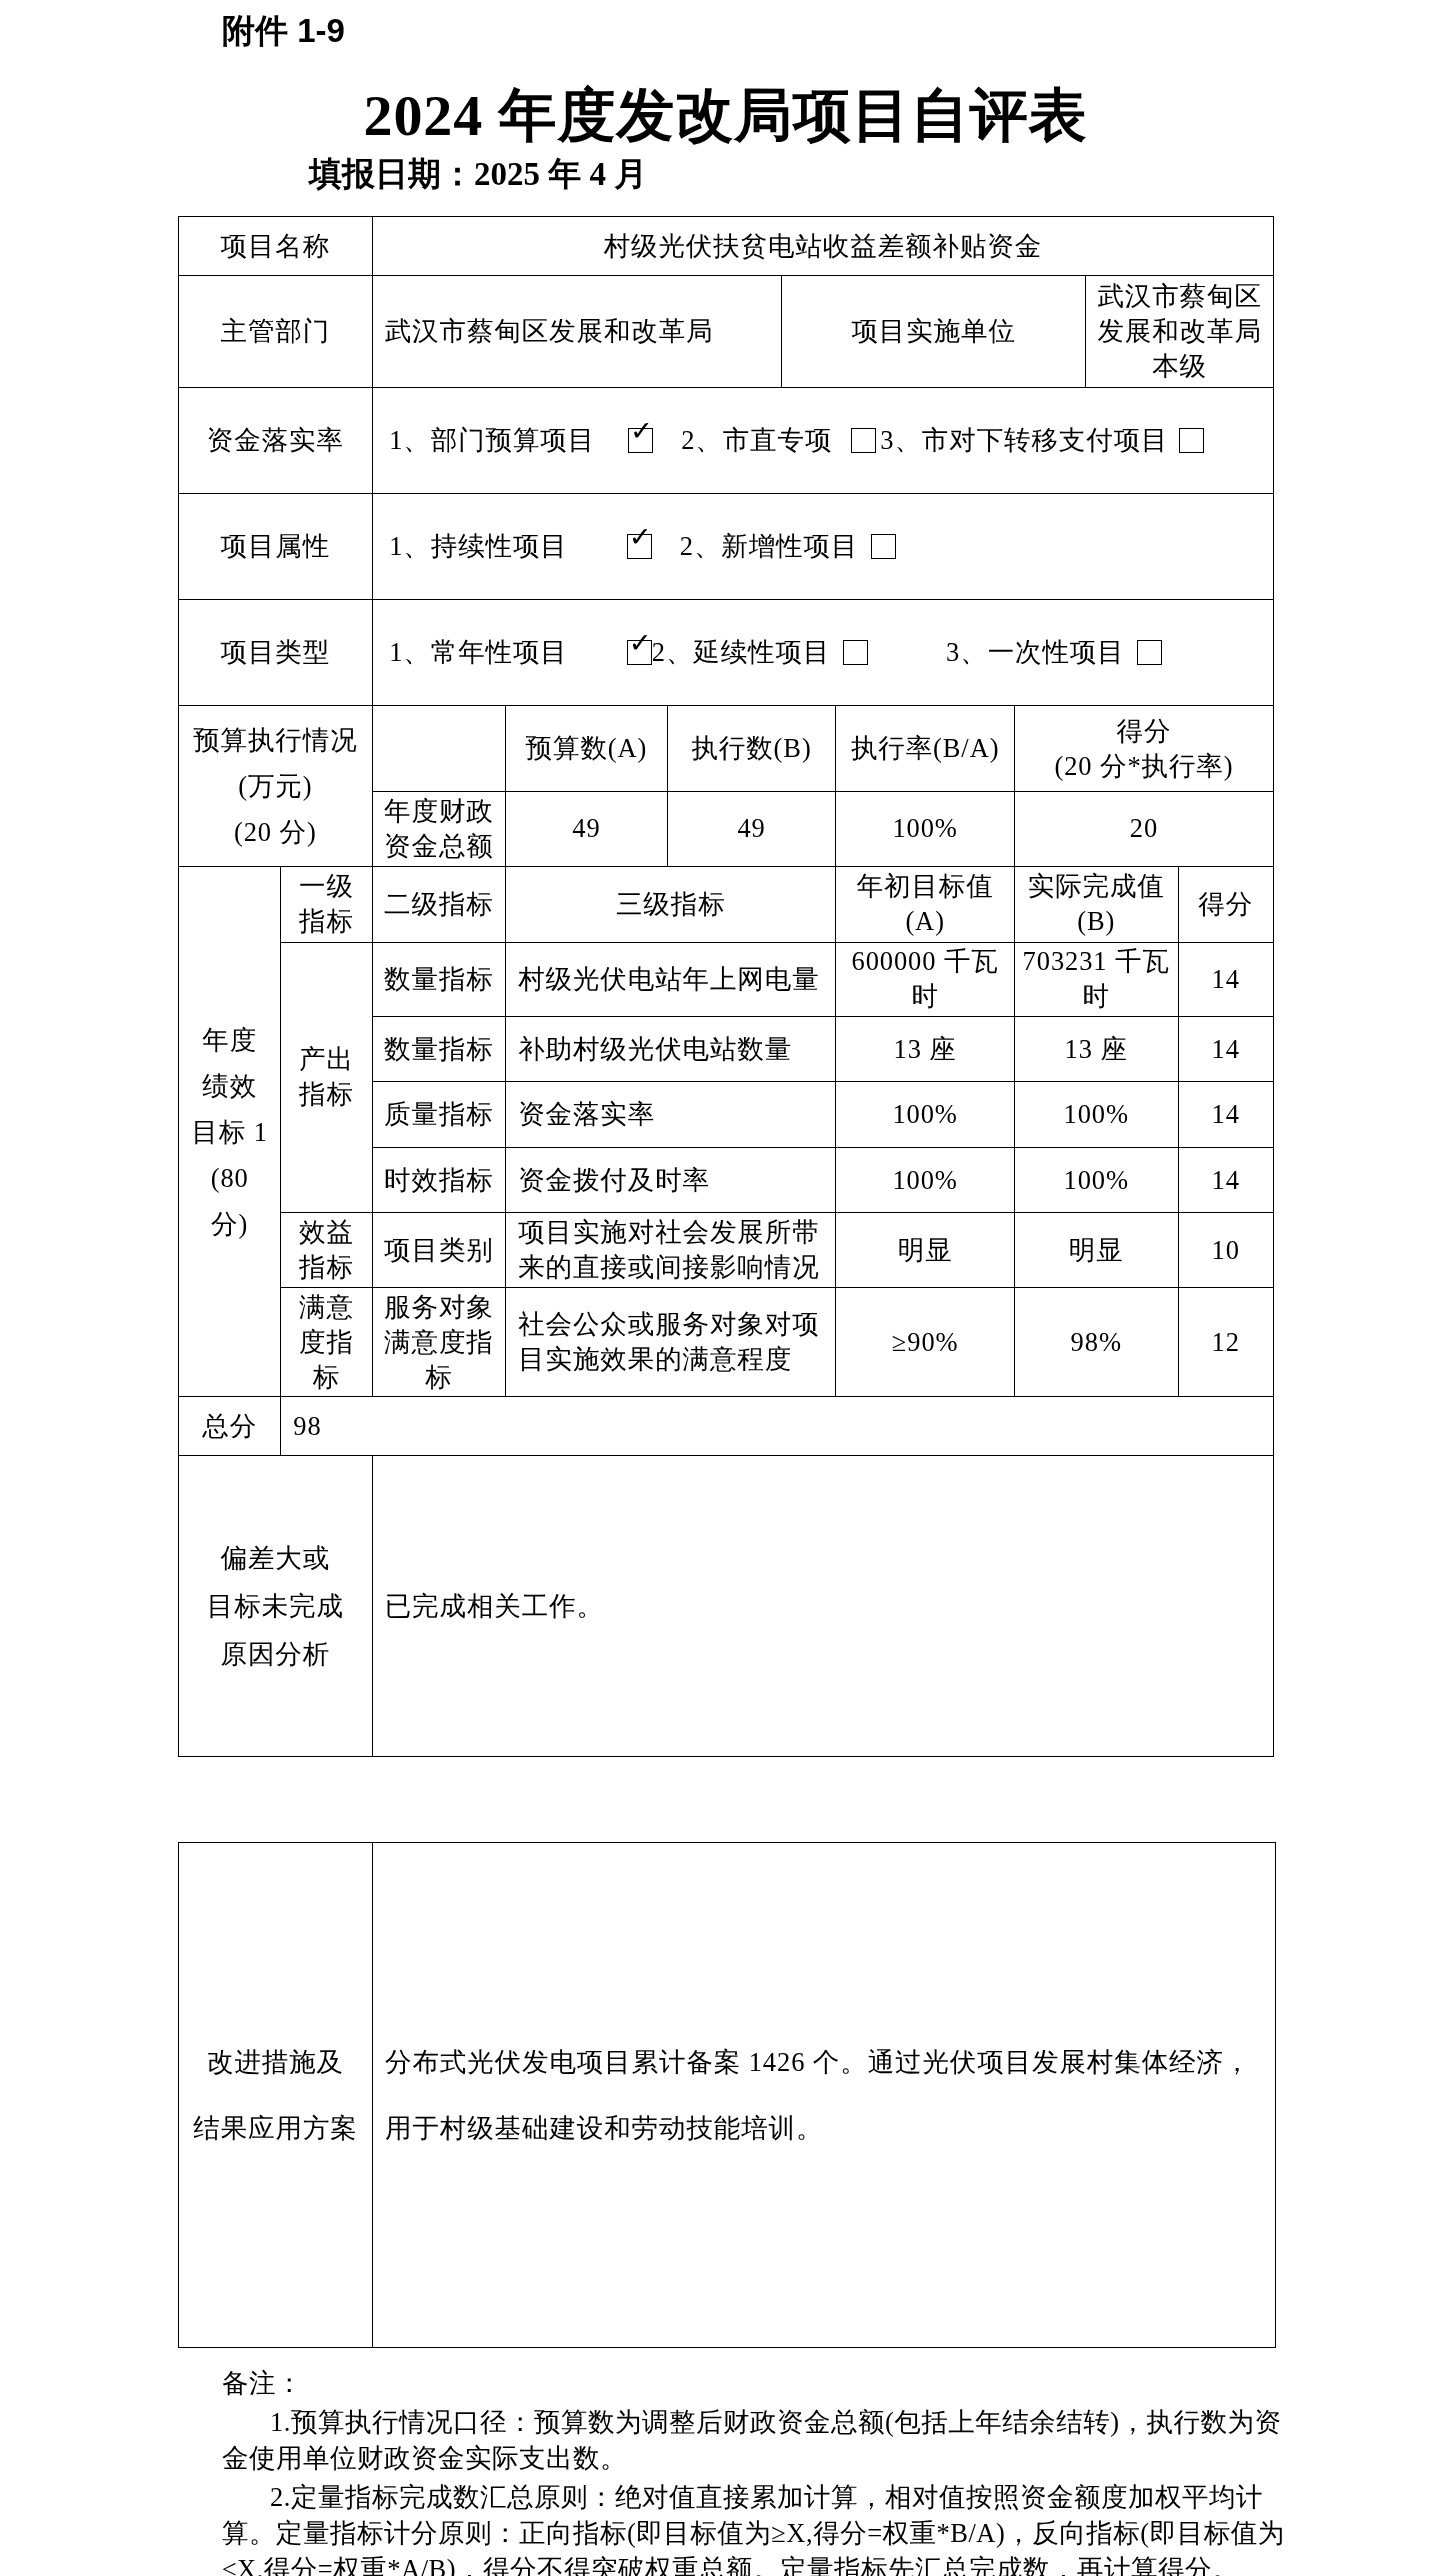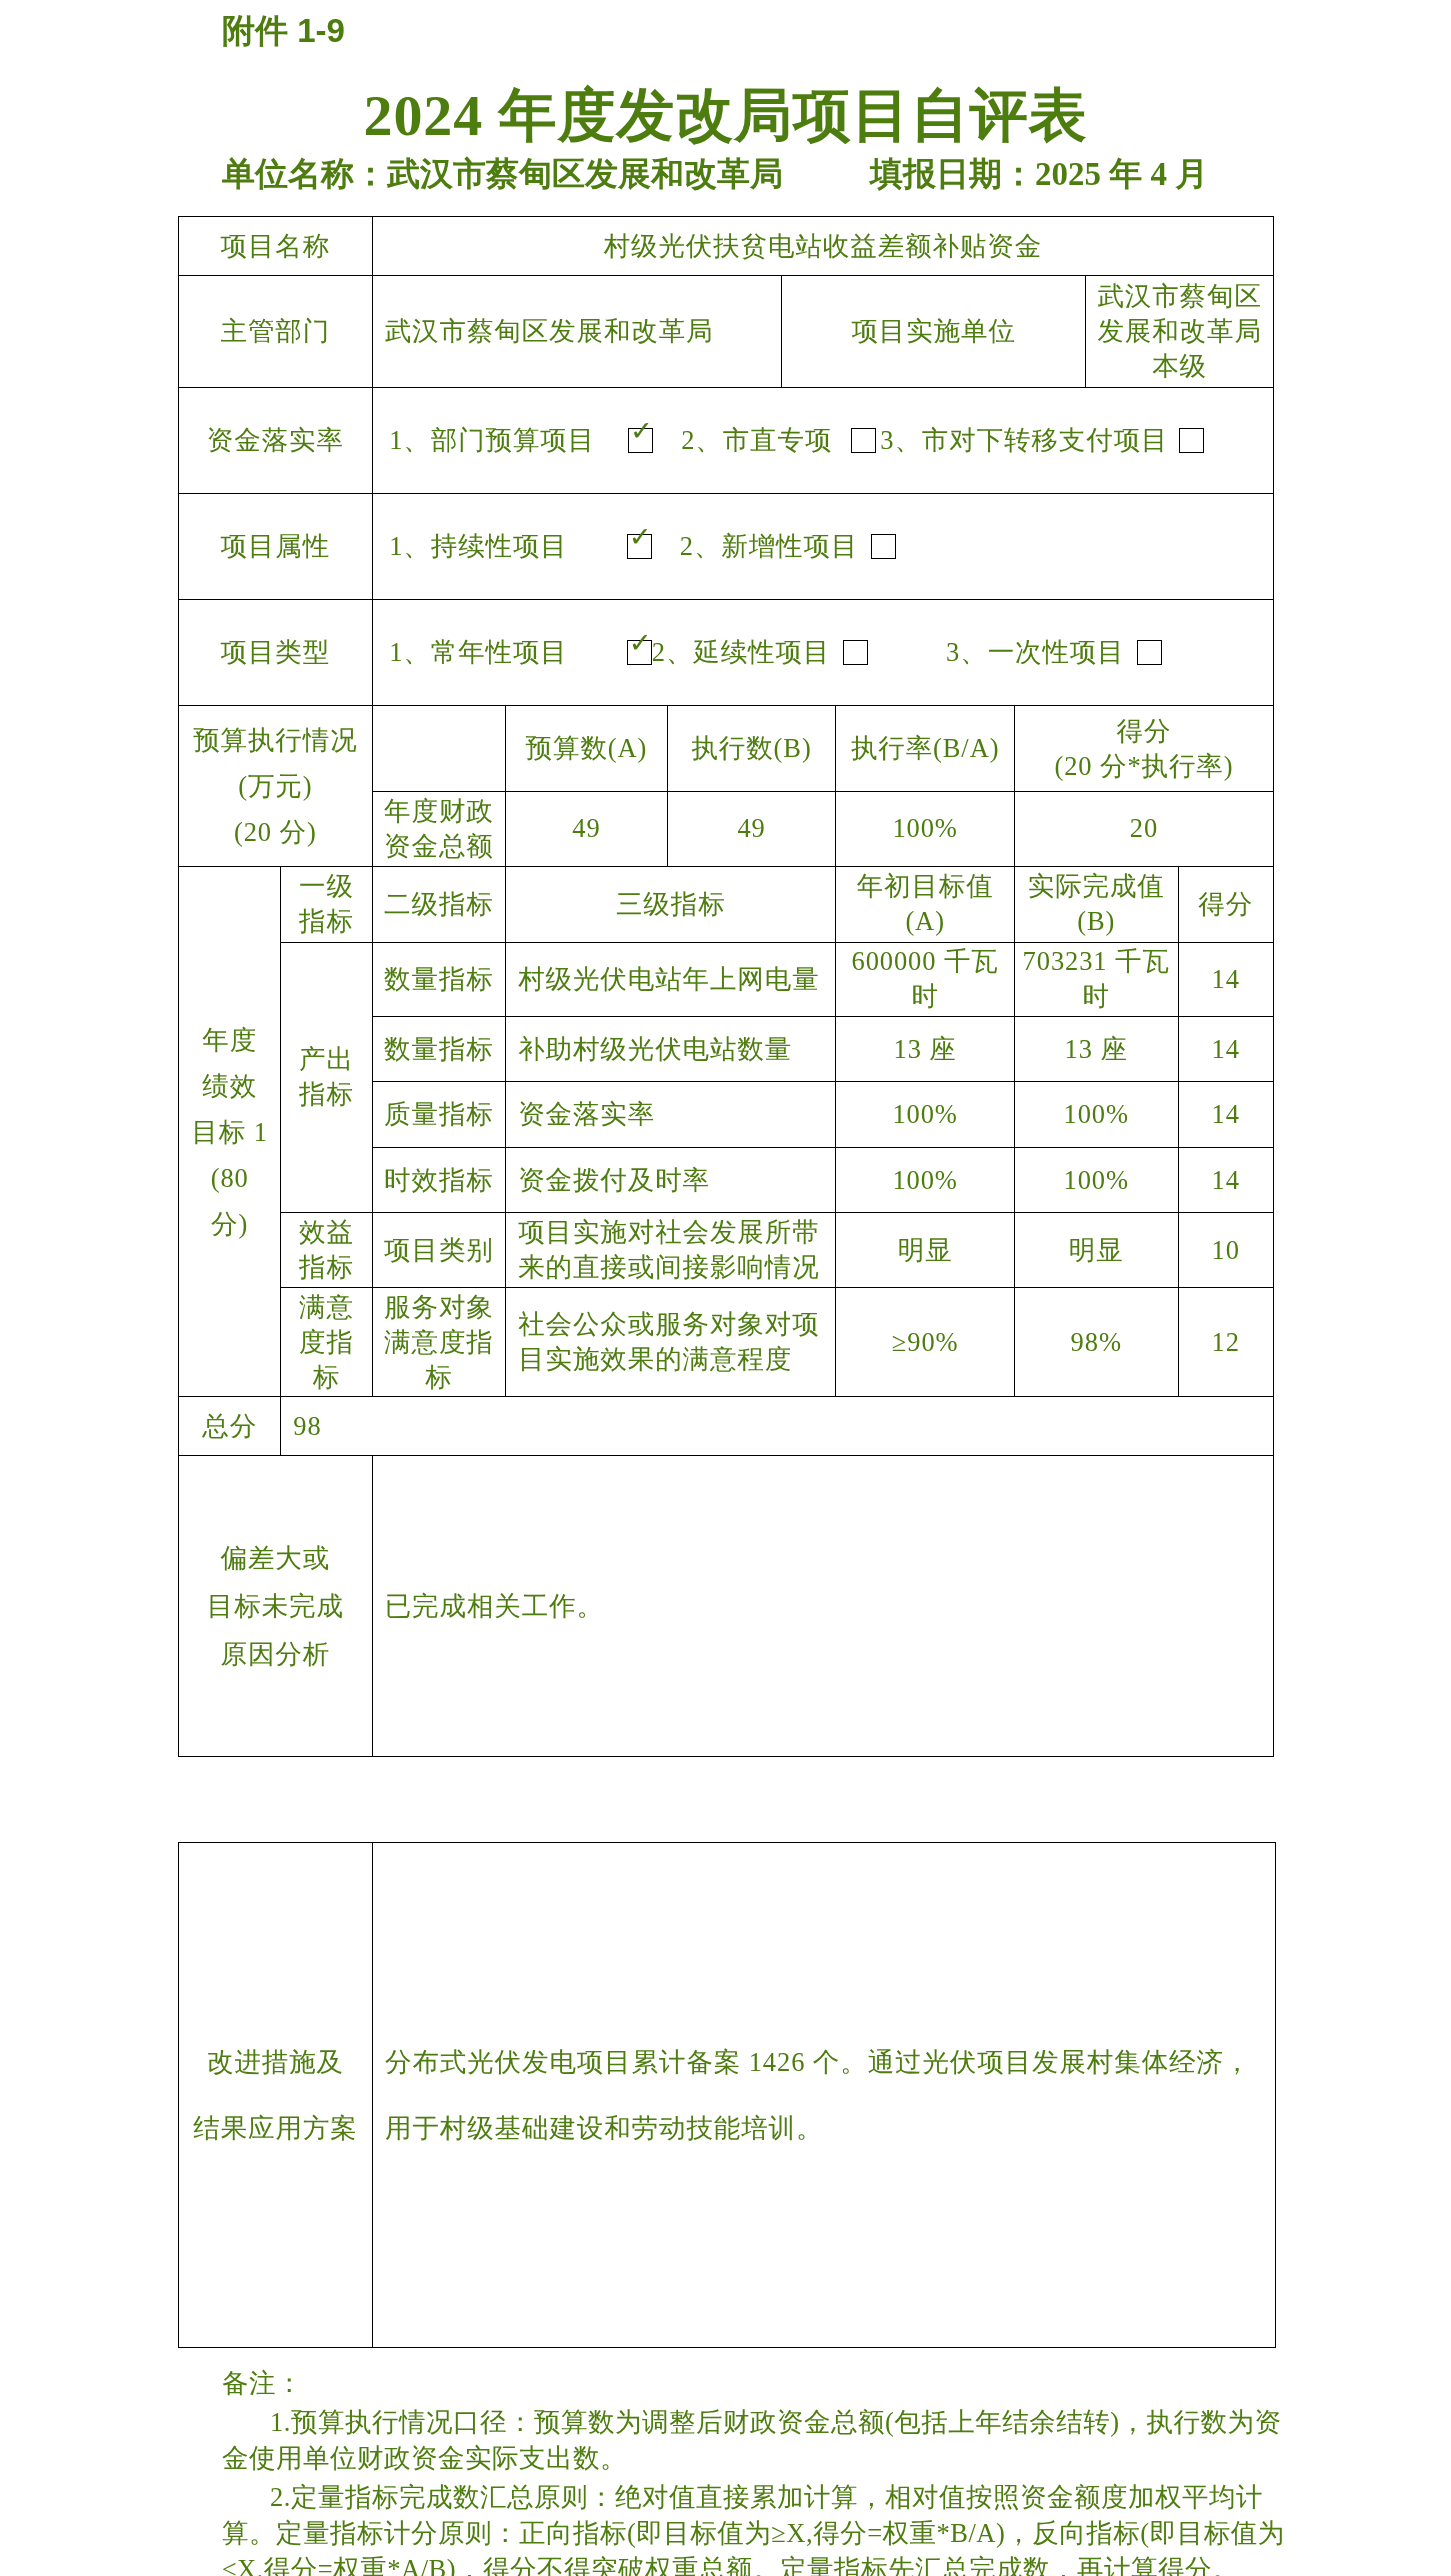--- a/index.html
+++ b/index.html
@@ -1,18 +1,18 @@
 <!DOCTYPE html>
 <html style="font-size:14.6px"><head>
 <meta charset="utf-8">
 <style>
   html,body { margin:0; padding:0; background:#ffffff; }
   .page {
     position:relative; width:1451px; height:2576px; background:#ffffff;
-    color:#4d7c0f; overflow:hidden;
+    color:#000000; overflow:hidden;
     font-family:"Liberation Serif","DejaVu Serif",serif;
   }
   .attachment {
     margin:12px 0 0 222px; font-size:33px; line-height:37px; font-weight:bold;
     font-family:"Liberation Sans","DejaVu Sans",sans-serif;
   }
   .doc-title {
     margin:37px 0 0 0; text-align:center; font-size:58px; line-height:59px;
     font-weight:bold; letter-spacing:0.9px;
   }
@@ -51,21 +51,20 @@
   .notes p.notes-title { text-indent:0; }
 </style>
 </head>
 <body>
 
 <div class="page">
 
   <div class="attachment">附件 1-9</div>
   <div class="doc-title">2024 年度发改局项目自评表</div>
   <div class="unit-line">
-    <span>单位名称：武汉市蔡甸区发展和改革局</span>
     <span class="date">填报日期：2025 年 4 月</span>
   </div>
 
   <table class="t1">
     <colgroup>
       <col style="width:102px">
         <col style="width:91px">
         <col style="width:133px">
       <col style="width:161px">
         <col style="width:114px">

